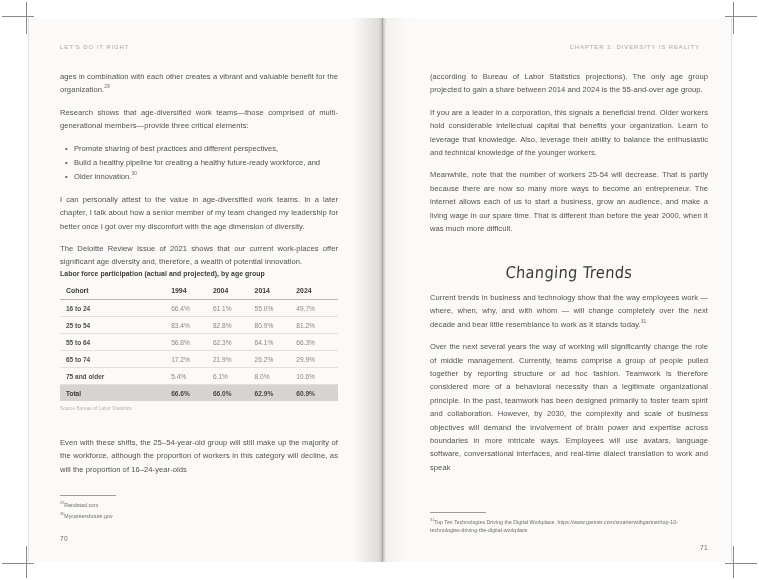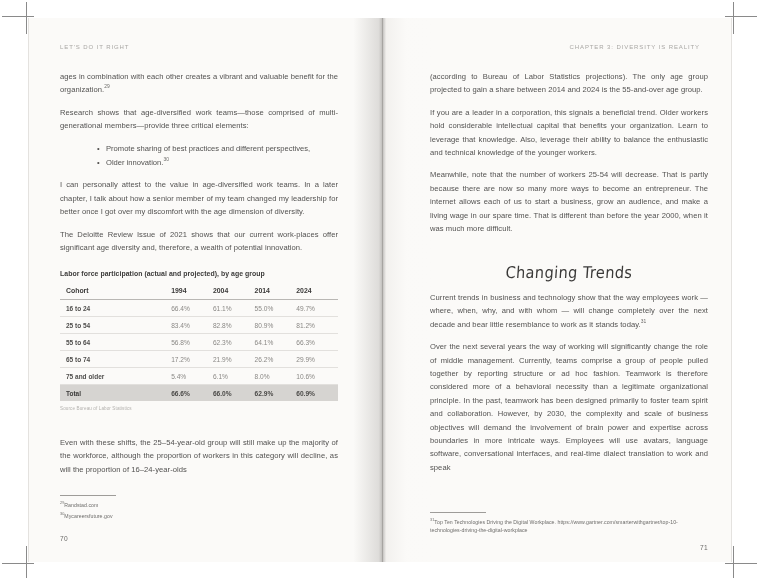--- a/index.html
+++ b/index.html
@@ -115,21 +115,20 @@
     padding: 0 0 0 14px;
     list-style: none;
   }
   ul.bullets li {
     position: relative;
     font-size: 7.6px;
     line-height: 13.4px;
     color: #525150;
     text-align: justify;
     margin-bottom: 1px;
-    margin-left: 32px;
   }
   ul.bullets li::before {
     content: "\2022";
     position: absolute;
     left: -9px;
     top: 0;
     color: #525150;
     font-size: 7.6px;
   }
 
@@ -256,20 +255,21 @@
     <div class="running-head rh-left">LET'S DO IT RIGHT</div>
 
     <div class="col col-left">
 
       <div class="body-block" style="top:52px;">
         <p class="body"><span>ages in combination with each other creates a vibrant and valuable benefit for the organization.</span><sup class="fn">29</sup></p>
         <p class="body">Research shows that age-diversified work teams—those comprised of multi-generational members—provide three critical elements:</p>
 
         <ul class="bullets">
           <li><span>Promote sharing of best practices and different perspectives,</span></li>
+          <li><span>Build a healthy pipeline for creating a healthy future-ready workforce, and</span></li>
           <li><span>Older innovation.</span><sup class="fn">30</sup></li>
         </ul>
 
         <p class="body">I can personally attest to the value in age-diversified work teams. In a later chapter, I talk about how a senior member of my team changed my leadership for better once I got over my discomfort with the age dimension of diversity.</p>
         <p class="body">The Deloitte Review Issue of 2021 shows that our current work-places offer significant age diversity and, therefore, a wealth of potential innovation.</p>
       </div>
 
       <div class="body-block" style="top:252px;">
         <div class="table-title">Labor force participation (actual and projected), by age group</div>
         <table class="lf">

